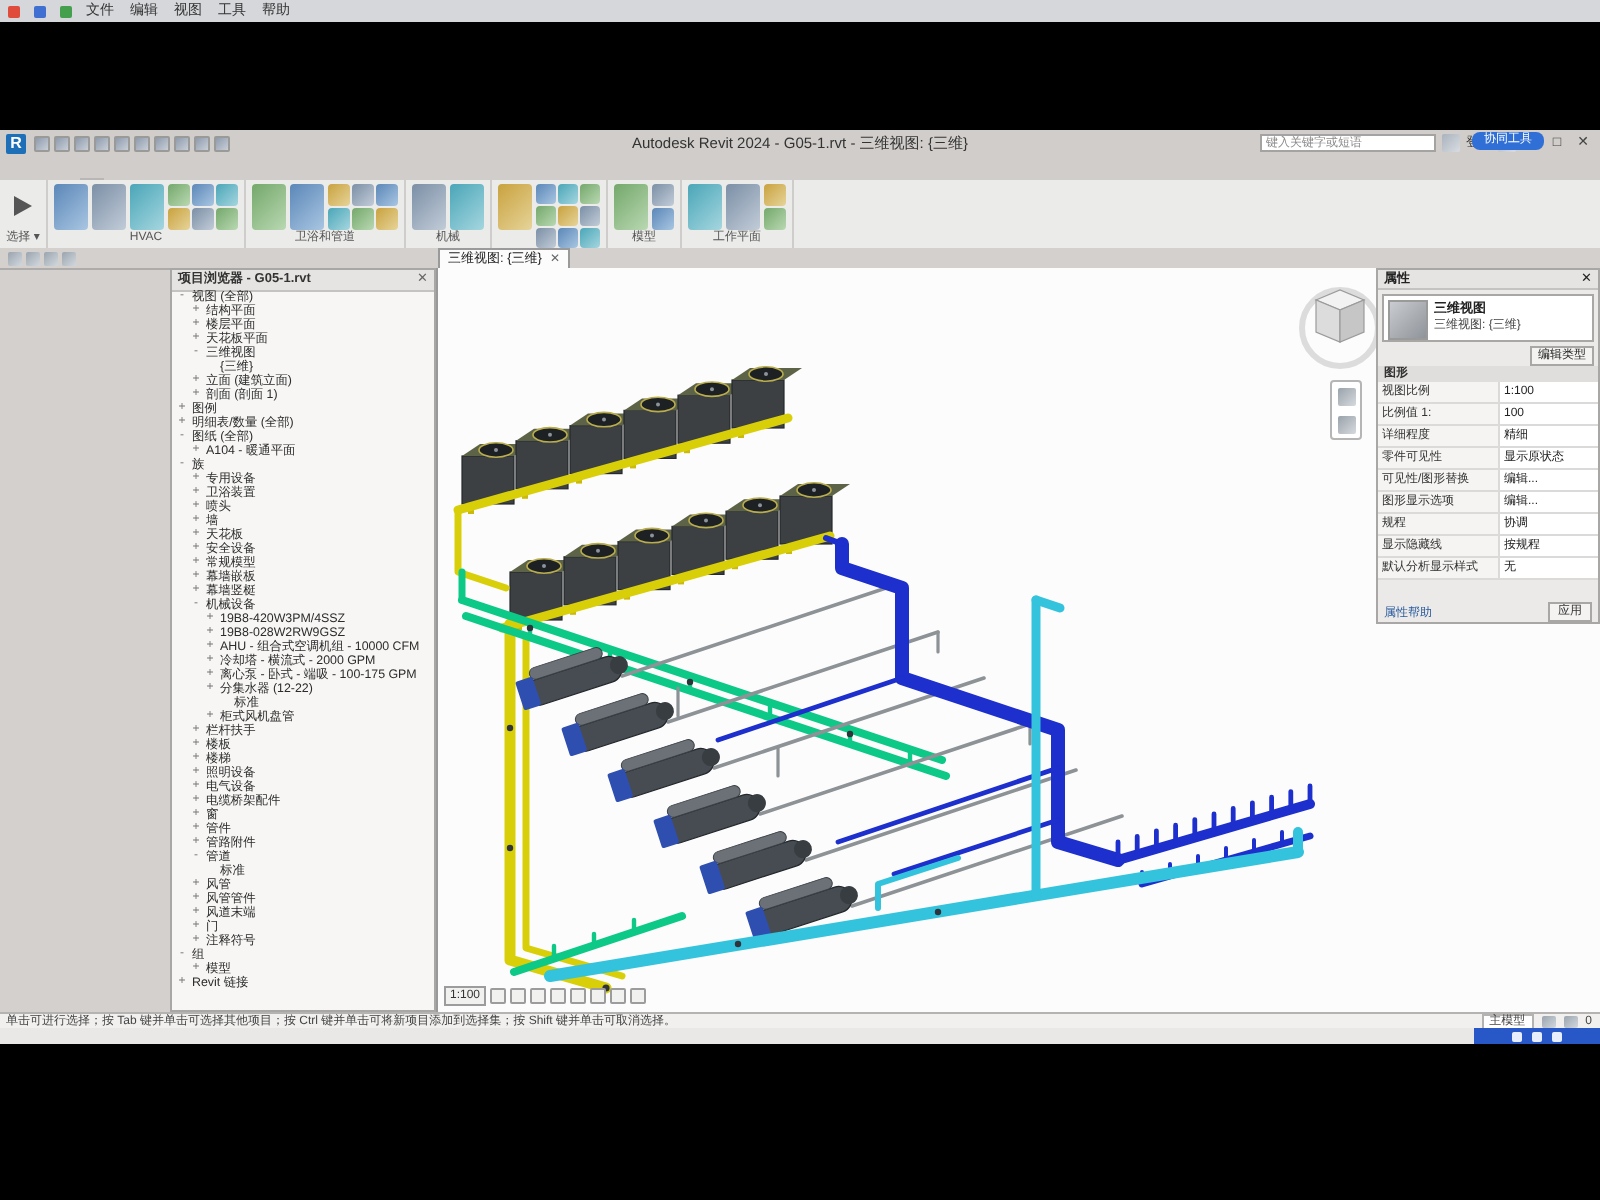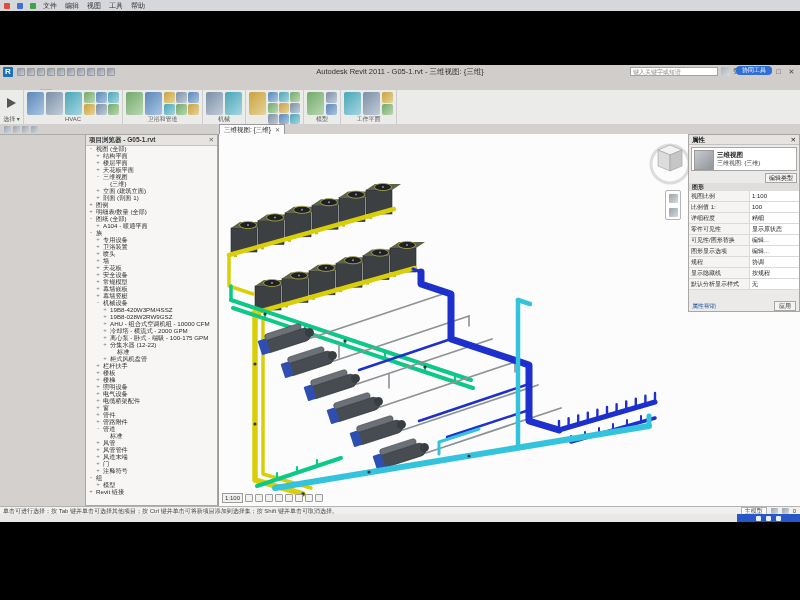--- a/index.html
+++ b/index.html
@@ -146,21 +146,21 @@
         <div class="qi"></div>
         <div class="qi"></div>
         <div class="qi"></div>
         <div class="qi"></div>
         <div class="qi"></div>
         <div class="qi"></div>
         <div class="qi"></div>
         <div class="qi"></div>
         <div class="qi"></div>
       </div>
-      <div class="tbtitle">Autodesk Revit 2011 - G05-1.rvt - 三维视图: {三维}</div>
+      <div class="tbtitle">Autodesk Revit 2024 - G05-1.rvt - 三维视图: {三维}</div>
       <div class="tbright">
         <input class="searchbox" placeholder="键入关键字或短语" style="">
         <div class="tbico"></div>
         <span class="signin">登录</span>
         <div class="tbico"></div>
       </div>
       <div class="winbtns">
         <div class="wb">─</div>
         <div class="wb">□</div>
         <div class="wb close">✕</div>

